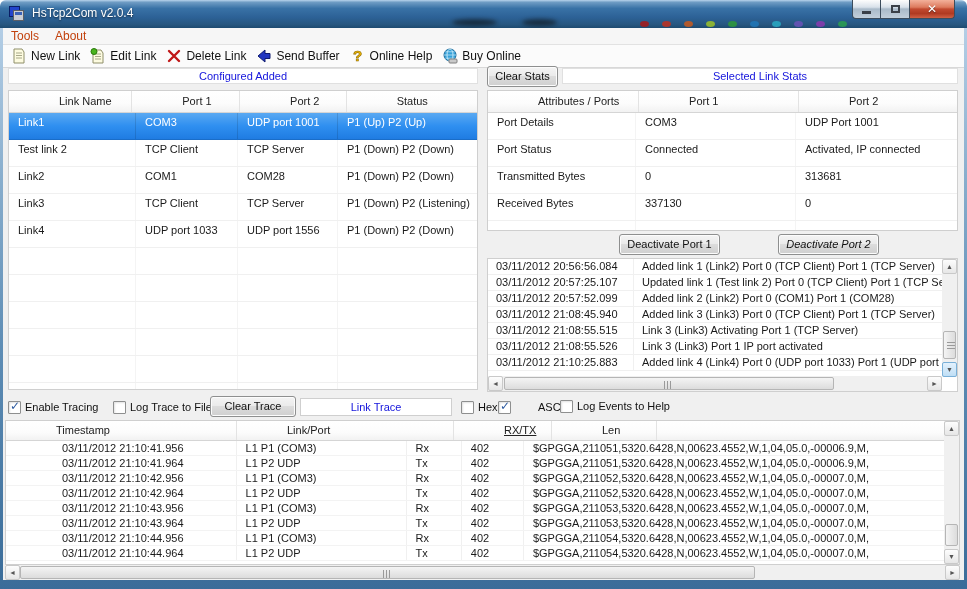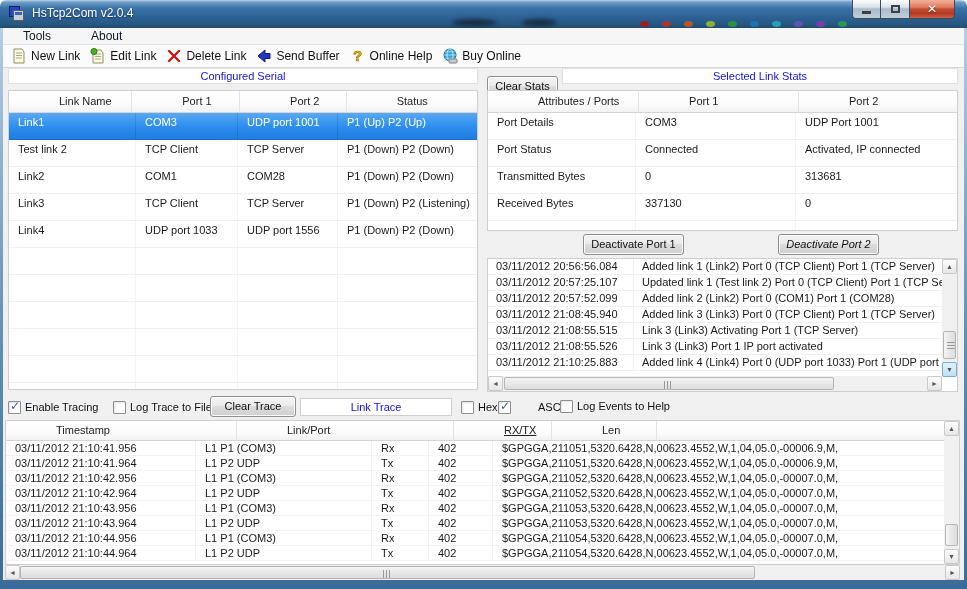--- a/index.html
+++ b/index.html
@@ -29,21 +29,21 @@
   .winbtn.close { width:45px; border-left:none; border-radius:0 0 4px 0;
     background:linear-gradient(180deg,#f3b09a 0%, #dd7a5e 40%, #c24a30 50%, #b03a22 75%, #d06045 100%); }
   .glyph-min { width:9px; height:3px; background:#3a4048; margin-top:7px; }
   .glyph-max { width:9px; height:8px; border:2px solid #3a4048; background:transparent; }
   .glyph-close { color:#fff; font-size:12px; font-weight:bold; line-height:1; text-shadow:0 1px 1px rgba(0,0,0,.5); }
 
   
   .client { position:absolute; left:3px; top:28px; width:961px; height:552px; background:#f0f0f0; }
 
   .menubar { position:absolute; left:0; top:0; width:961px; height:17px; background:#f6f6f6; border-bottom:1px solid #e2e2e2; display:flex; align-items:center; }
-  .menu-item { padding:1px 20px; font-size:12px; color:#0f172a; }
+  .menu-item { padding:1px 8px; font-size:12px; color:#c2410c; }
 
   .toolbar { position:absolute; left:0; top:17px; width:961px; height:23px; background:#fbfbfb; border-bottom:1px solid #d8d8d8; display:flex; align-items:center; padding-left:4px; }
   .tb-btn { display:flex; align-items:center; gap:4px; padding:2px 6px 2px 4px; font-size:12px; color:#111; }
   .tb-btn svg { display:block; }
 
   .panel-title { position:absolute; height:16px; background:#ffffff; border:1px solid #e0e0e0; text-align:center; font-size:11px; line-height:14px; color:#1414dc; }
 
   .btn { position:absolute; height:21px; border:1px solid #8e8f8f; border-radius:3px; font-size:11px; color:#111; text-align:center;
     background:linear-gradient(180deg,#f4f4f4 0%, #ebebeb 45%, #dcdcdc 50%, #cfcfcf 100%); line-height:19px; box-shadow:inset 0 0 0 1px #fcfcfc; }
 
@@ -57,21 +57,21 @@
   .drow .c { border-right:1px solid #f4f4f4; }
   .drow.sel { background:linear-gradient(180deg,#5aa9f2 0%, #2f8ff0 50%, #1f7ce2 100%); color:#ffffff; border-bottom:1px solid #1a6dc8; }
   .drow.sel .c { border-right:1px solid rgba(0,0,0,.12); }
 
   
   .cl-c0{width:127px;} .cl-c1{width:102px;} .cl-c2{width:100px;} .cl-c3{width:139px; border-right:none !important;}
   
   .st-c0{width:148px;} .st-c1{width:160px;} .st-c2{width:158px; border-right:none !important;}
   
   .tr-c0{width:190px;} .tr-c1{width:176px;} .tr-c2{width:57px;} .tr-c3{width:64px;} .tr-c4{width:451px; border-right:none !important;}
-  .trace-row { height:15px; line-height:14px; border-bottom:1px solid #f3f3f3; }
+  .trace-row { height:15px; line-height:14px; border-bottom:1px solid #f3f3f3;padding-left:47px; }
   .trace-row .c { border-right:1px solid #f0f0f0; }
 
   
   .events { position:absolute; left:484px; top:230px; width:471px; height:134px; background:#fff; border:1px solid #cfcfcf; }
   .ev-rows { position:absolute; left:0; top:0; width:454px; height:118px; overflow:hidden; }
   .ev-row { display:flex; height:16px; line-height:15px; border-bottom:1px solid #f0f0f0; }
   .ev-ts { width:146px; padding-left:8px; border-right:1px solid #f0f0f0; white-space:nowrap; }
   .ev-msg { flex:1; padding-left:8px; white-space:nowrap; overflow:hidden; }
 
   
@@ -187,21 +187,21 @@
               <circle cx="8" cy="7" r="6" fill="#35a0d8" stroke="#1a6a9a"></circle>
               <ellipse cx="8" cy="7" rx="3" ry="6" fill="none" stroke="#bfe6f7"></ellipse>
               <path d="M2 7 h12 M3.5 3.8 h9 M3.5 10.2 h9" stroke="#bfe6f7" stroke-width="0.8" fill="none"></path>
               <rect x="7" y="11" width="8" height="4" rx="1" fill="#c9c9c9" stroke="#808080"></rect>
             </svg>
           </span>
         <span>Buy Online</span>
       </div>
     </div>
 
-    <div class="panel-title" style="left:5px; top:40px; width:470px;">Configured Serial</div>
+    <div class="panel-title" style="left:5px; top:40px; width:470px;">Configured Added</div>
 
     <div class="tbl" style="left:5px; top:62px; width:470px; height:300px;">
       <div class="trow hdr">
         <div class="c cl-c0">Link Name</div>
         <div class="c cl-c1">Port 1</div>
         <div class="c cl-c2">Port 2</div>
         <div class="c cl-c3">Status</div>
       </div>
       <div class="trow drow sel">
         <div class="c cl-c0">Link1</div>
@@ -282,21 +282,21 @@
           <div class="c cl-c3"></div>
         </div>
       <div class="trow drow">
           <div class="c cl-c0"></div>
           <div class="c cl-c1"></div>
           <div class="c cl-c2"></div>
           <div class="c cl-c3"></div>
         </div>
     </div>
 
-    <button class="btn" style="left:484px; top:38px; width:71px;margin-top:10px;">Clear Stats</button>
+    <button class="btn" style="left:484px; top:38px; width:71px;">Clear Stats</button>
     <div class="panel-title" style="left:559px; top:40px; width:396px;">Selected Link Stats</div>
 
     <div class="tbl" style="left:484px; top:62px; width:471px; height:141px;">
       <div class="trow hdr">
         <div class="c st-c0">Attributes / Ports</div>
         <div class="c st-c1">Port 1</div>
         <div class="c st-c2">Port 2</div>
       </div>
       <div class="trow drow">
         <div class="c st-c0">Port Details</div>
@@ -323,21 +323,21 @@
           <div class="c st-c1"></div>
           <div class="c st-c2"></div>
         </div>
       <div class="trow drow">
           <div class="c st-c0"></div>
           <div class="c st-c1"></div>
           <div class="c st-c2"></div>
         </div>
     </div>
 
-    <button class="btn" style="left:580px; top:206px; width:101px;">Deactivate Port 1</button>
+    <button class="btn" style="left:616px; top:206px; width:101px;">Deactivate Port 1</button>
     <button class="btn" style="left:775px; top:206px; width:101px;font-style:italic;">Deactivate Port 2</button>
 
     <div class="events">
       <div class="ev-rows">
         <div class="ev-row">
             <div class="ev-ts">03/11/2012 20:56:56.084</div>
             <div class="ev-msg">Added link 1 (Link2) Port 0 (TCP Client) Port 1 (TCP Server)</div>
           </div>
         <div class="ev-row">
             <div class="ev-ts">03/11/2012 20:57:25.107</div>

